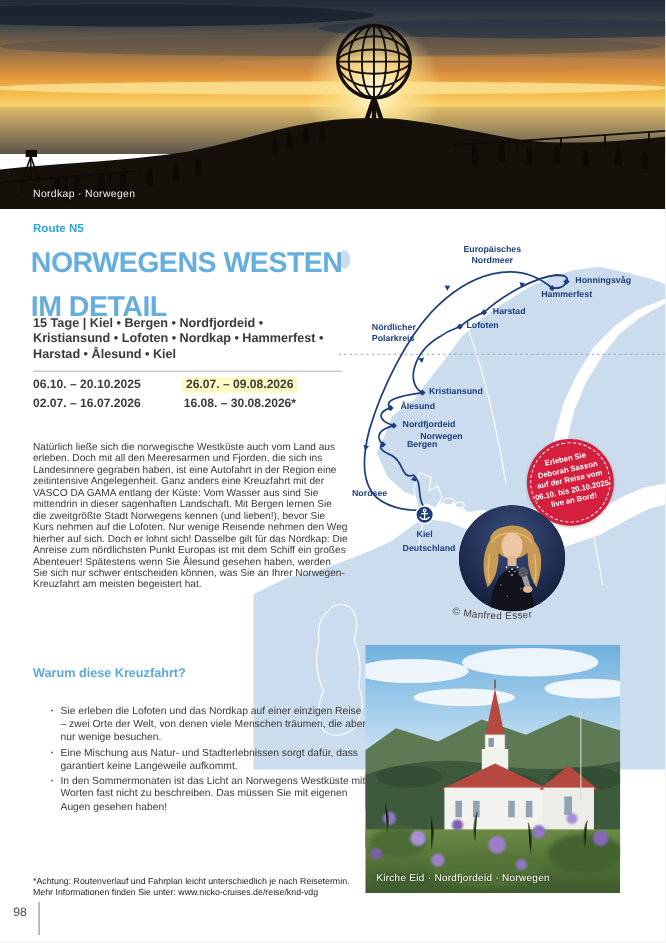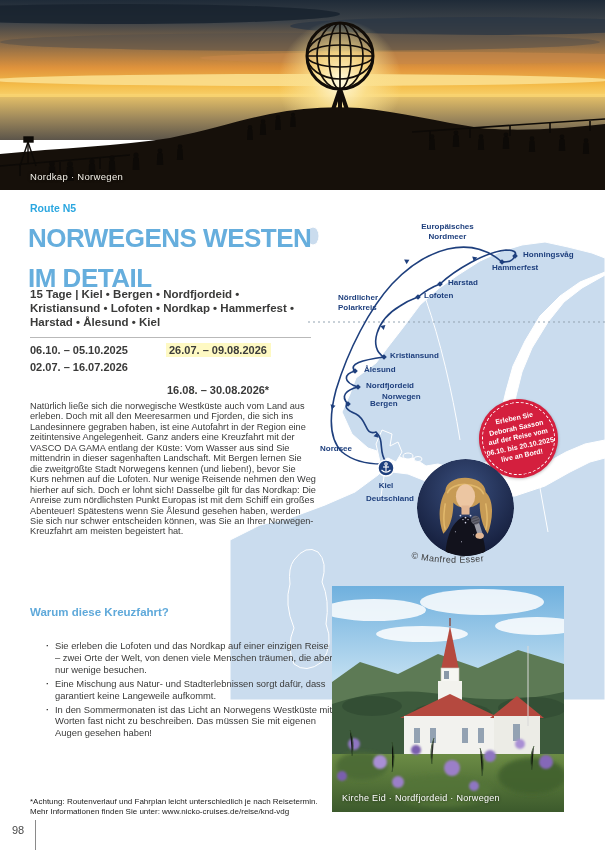--- a/index.html
+++ b/index.html
@@ -17,21 +17,21 @@
   .route-label{left:30px;top:202px;font-size:10.5px;font-weight:bold;color:#2ba7e0;}
   .title{left:28px;top:218px;width:310px;font-size:26px;font-weight:bold;color:#66aedd;
          line-height:40px;letter-spacing:-.5px;}
   .subtitle{left:30px;top:287px;width:300px;font-size:11.5px;font-weight:bold;color:#3a3a39;
             line-height:14px;}
   .divider{left:30px;top:337px;width:281px;height:1px;background:#b9b9b9;}
   .date{font-size:11px;font-weight:bold;color:#3a3a39;}
   .d-r1c1{left:30px;top:344px;}
   .d-r2c1{left:30px;top:361px;}
   .d-r1c2{left:166px;top:343px;background:#fef9c3;padding:1px 4px 1px 3px;}
-  .d-r2c2{left:167px;top:361px;margin-top:23px;}
+  .d-r2c2{left:167px;top:361px;}
   .body-text{left:30px;top:401px;width:286px;font-size:9.2px;color:#3a3a39;line-height:10.45px;}
   .why-head{left:30px;top:606px;font-size:11.5px;font-weight:bold;color:#5fa9da;}
   .bullets{left:30px;top:624px;width:290px;font-size:9.4px;color:#3a3a39;line-height:11.9px;
            margin:16px;padding:0;list-style:none;}
   .bullets li{position:relative;padding-left:9px;margin-bottom:2px;}
   .bullets li::before{content:"·";position:absolute;left:0;top:0;font-weight:bold;}
   .footnote{left:30px;top:797px;font-size:8px;color:#222;line-height:10.2px;width:300px;}
   .pagenum{left:12px;top:824px;font-size:11px;color:#4a4a4a;}
   .pageline{left:35px;top:820px;width:1px;height:30px;background:#8a8a8a;}
 
@@ -251,21 +251,21 @@
   <div class="abs hero-caption">Nordkap · Norwegen</div>
 
   <div class="abs route-label">Route N5</div>
   <div class="abs title pre">NORWEGENS WESTEN
 IM DETAIL</div>
   <div class="abs subtitle pre">15 Tage | Kiel • Bergen • Nordfjordeid •
 Kristiansund • Lofoten • Nordkap • Hammerfest •
 Harstad • Ålesund • Kiel</div>
   <div class="abs divider"></div>
 
-  <div class="abs date d-r1c1">06.10. – 05.10.2025</div>
+  <div class="abs date d-r1c1">06.10. – 20.10.2025</div>
   <div class="abs date d-r2c1">02.07. – 16.07.2026</div>
   <div class="abs date d-r1c2">26.07. – 09.08.2026</div>
   <div class="abs date d-r2c2">16.08. – 30.08.2026*</div>
 
   <div class="abs body-text">Natürlich ließe sich die norwegische Westküste auch vom Land aus erleben. Doch mit all den Meeresarmen und Fjorden, die sich ins Landesinnere gegraben haben, ist eine Autofahrt in der Region eine zeitintensive Angelegenheit. Ganz anders eine Kreuzfahrt mit der VASCO DA GAMA entlang der Küste: Vom Wasser aus sind Sie mittendrin in dieser sagenhaften Landschaft. Mit Bergen lernen Sie die zweitgrößte Stadt Norwegens kennen (und lieben!), bevor Sie Kurs nehmen auf die Lofoten. Nur wenige Reisende nehmen den Weg hierher auf sich. Doch er lohnt sich! Dasselbe gilt für das Nordkap: Die Anreise zum nördlichsten Punkt Europas ist mit dem Schiff ein großes Abenteuer! Spätestens wenn Sie Ålesund gesehen haben, werden Sie sich nur schwer entscheiden können, was Sie an Ihrer Norwegen-Kreuzfahrt am meisten begeistert hat.</div>
 
   <div class="abs why-head">Warum diese Kreuzfahrt?</div>
   <ul class="abs bullets">
     <li>Sie erleben die Lofoten und das Nordkap auf einer einzigen Reise – zwei Orte der Welt, von denen viele Menschen träumen, die aber nur wenige besuchen.</li>
     <li>Eine Mischung aus Natur- und Stadterlebnissen sorgt dafür, dass garantiert keine Langeweile aufkommt.</li>

